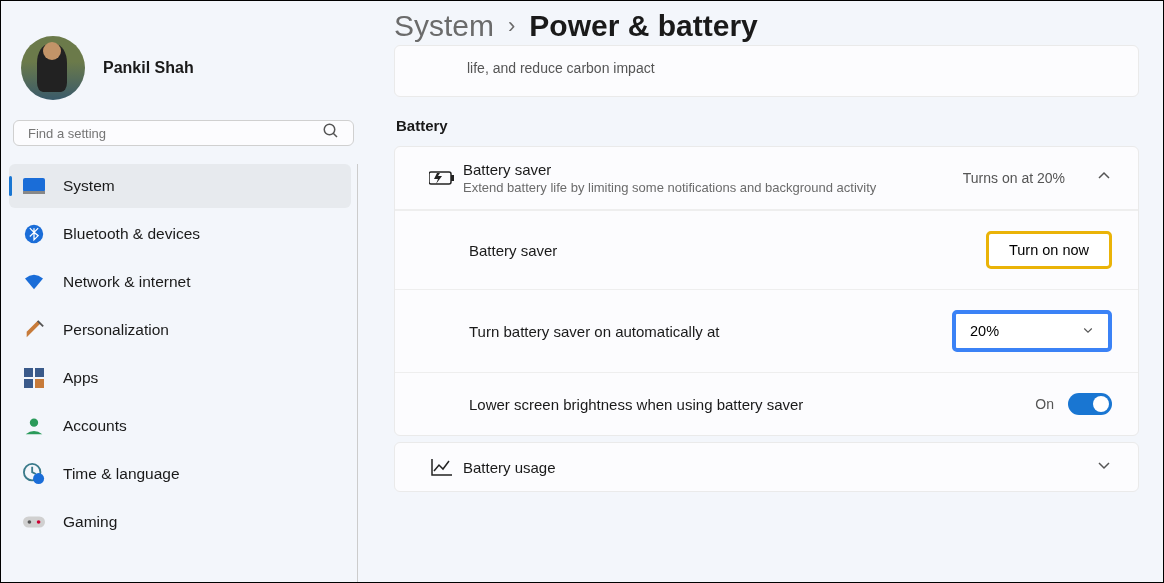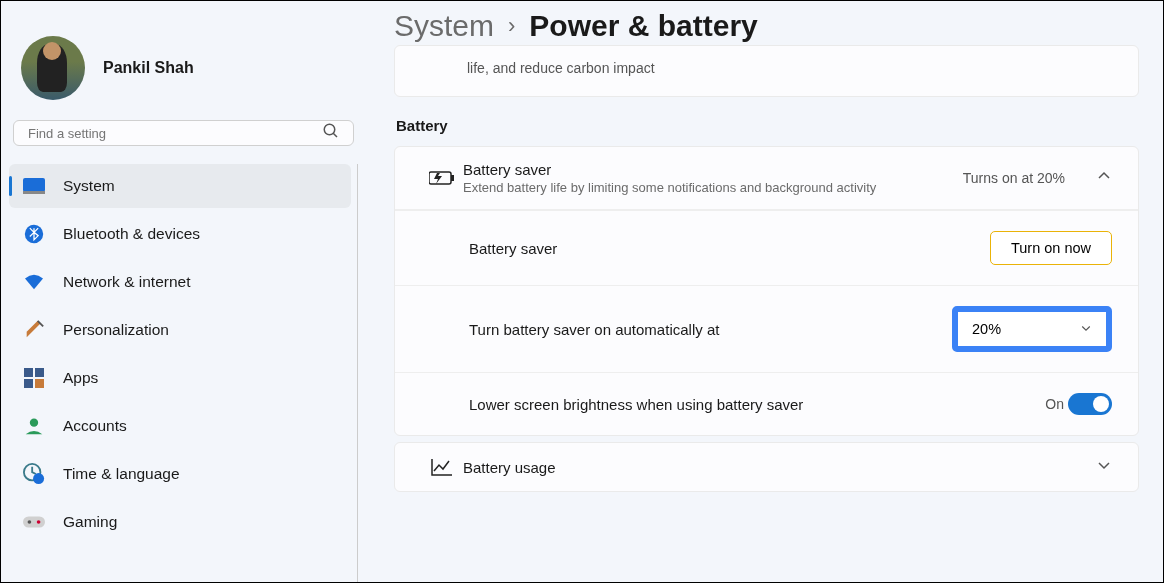--- a/index.html
+++ b/index.html
@@ -30,25 +30,25 @@
   .row:last-child { border-bottom: none; }
   .row-icon { width: 42px; display: flex; justify-content: center; }
   .row-body { flex: 1; }
   .row-title { font-size: 15px; color: #1a1a1a; }
   .row-desc { font-size: 13px; color: #6b6b6b; margin-top: 2px; max-width: 500px; }
   .row-aside { display: flex; align-items: center; gap: 31px; }
   .muted { font-size: 14px; color: #555; }
   .chev { width: 16px; height: 16px; }
   .subrow { padding: 20px 26px 20px 74px; display: flex; align-items: center; border-top: 1px solid #eee; }
   .subrow-title { flex: 1; font-size: 15px; color: #1a1a1a; }
-  .btn { border: 1px solid #eab308; background: #fff; border-radius: 5px; padding: 8px 20px; font-size: 14.5px; cursor: pointer; }
-  .select { border: 6px solid #3b82f6; background: #fff; border-radius: 5px; padding: 9px 14px; font-size: 14.5px; width: 160px; display: flex; align-items: center; justify-content: space-between; cursor: pointer; }
+  .btn { border: 3px solid #eab308; background: #fff; border-radius: 5px; padding: 8px 20px; font-size: 14.5px; cursor: pointer; }
+  .select { border: 4px solid #3b82f6; background: #fff; border-radius: 5px; padding: 9px 14px; font-size: 14.5px; width: 160px; display: flex; align-items: center; justify-content: space-between; cursor: pointer; }
   .toggle { width: 44px; height: 22px; background: #1976d2; border-radius: 11px; position: relative; cursor: pointer; }
   .toggle::after { content: ""; position: absolute; right: 3px; top: 3px; width: 16px; height: 16px; background: #fff; border-radius: 50%; }
-  .toggle-wrap { display: flex; align-items: center; gap: 4px; }
+  .toggle-wrap { display: flex; align-items: center; gap: 14px; }
 </style>
 </head>
 <body>
 
 <div class="sidebar">
   <div class="profile">
     <div class="avatar"></div>
     <div class="profile-name">Pankil Shah</div>
   </div>
 

